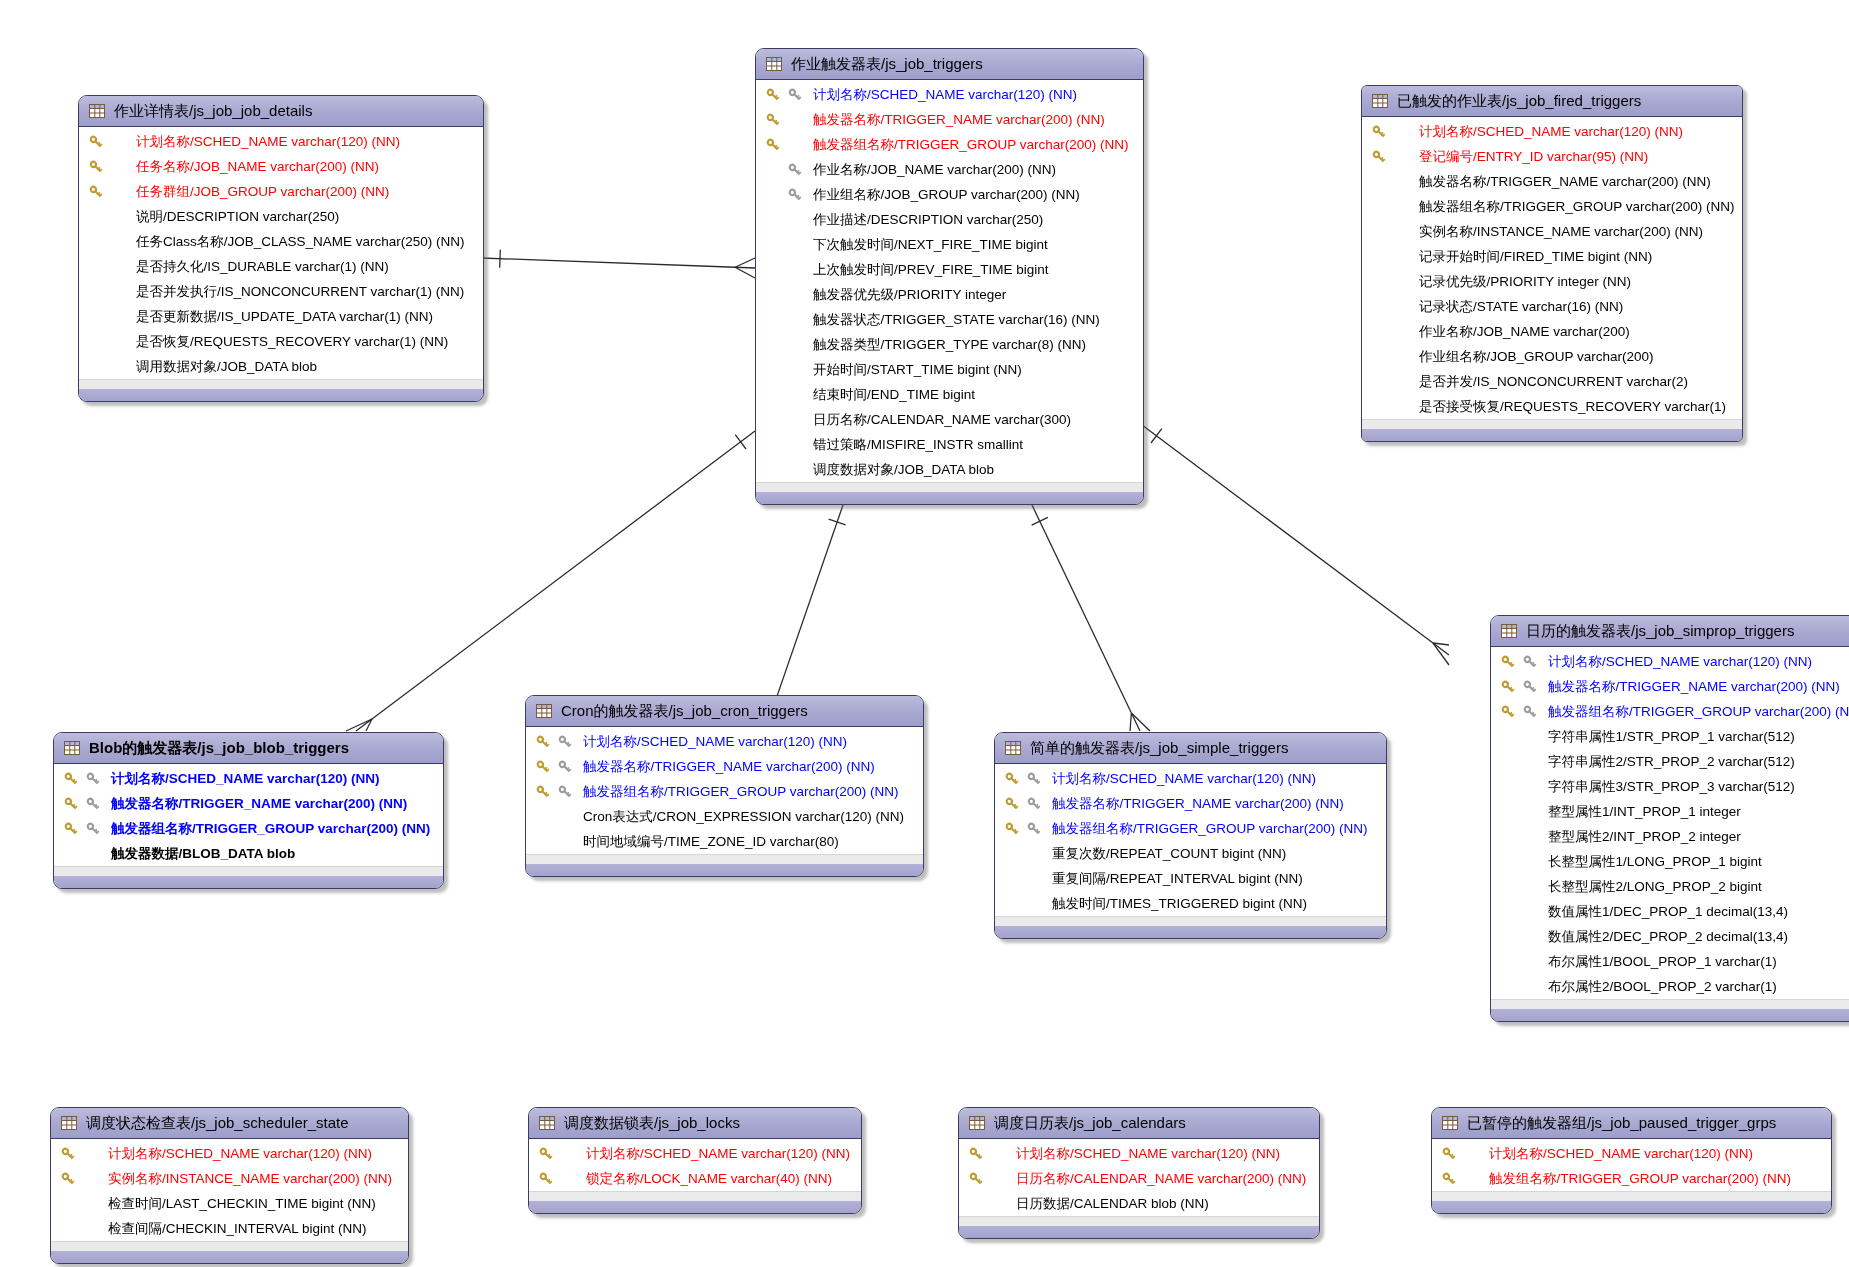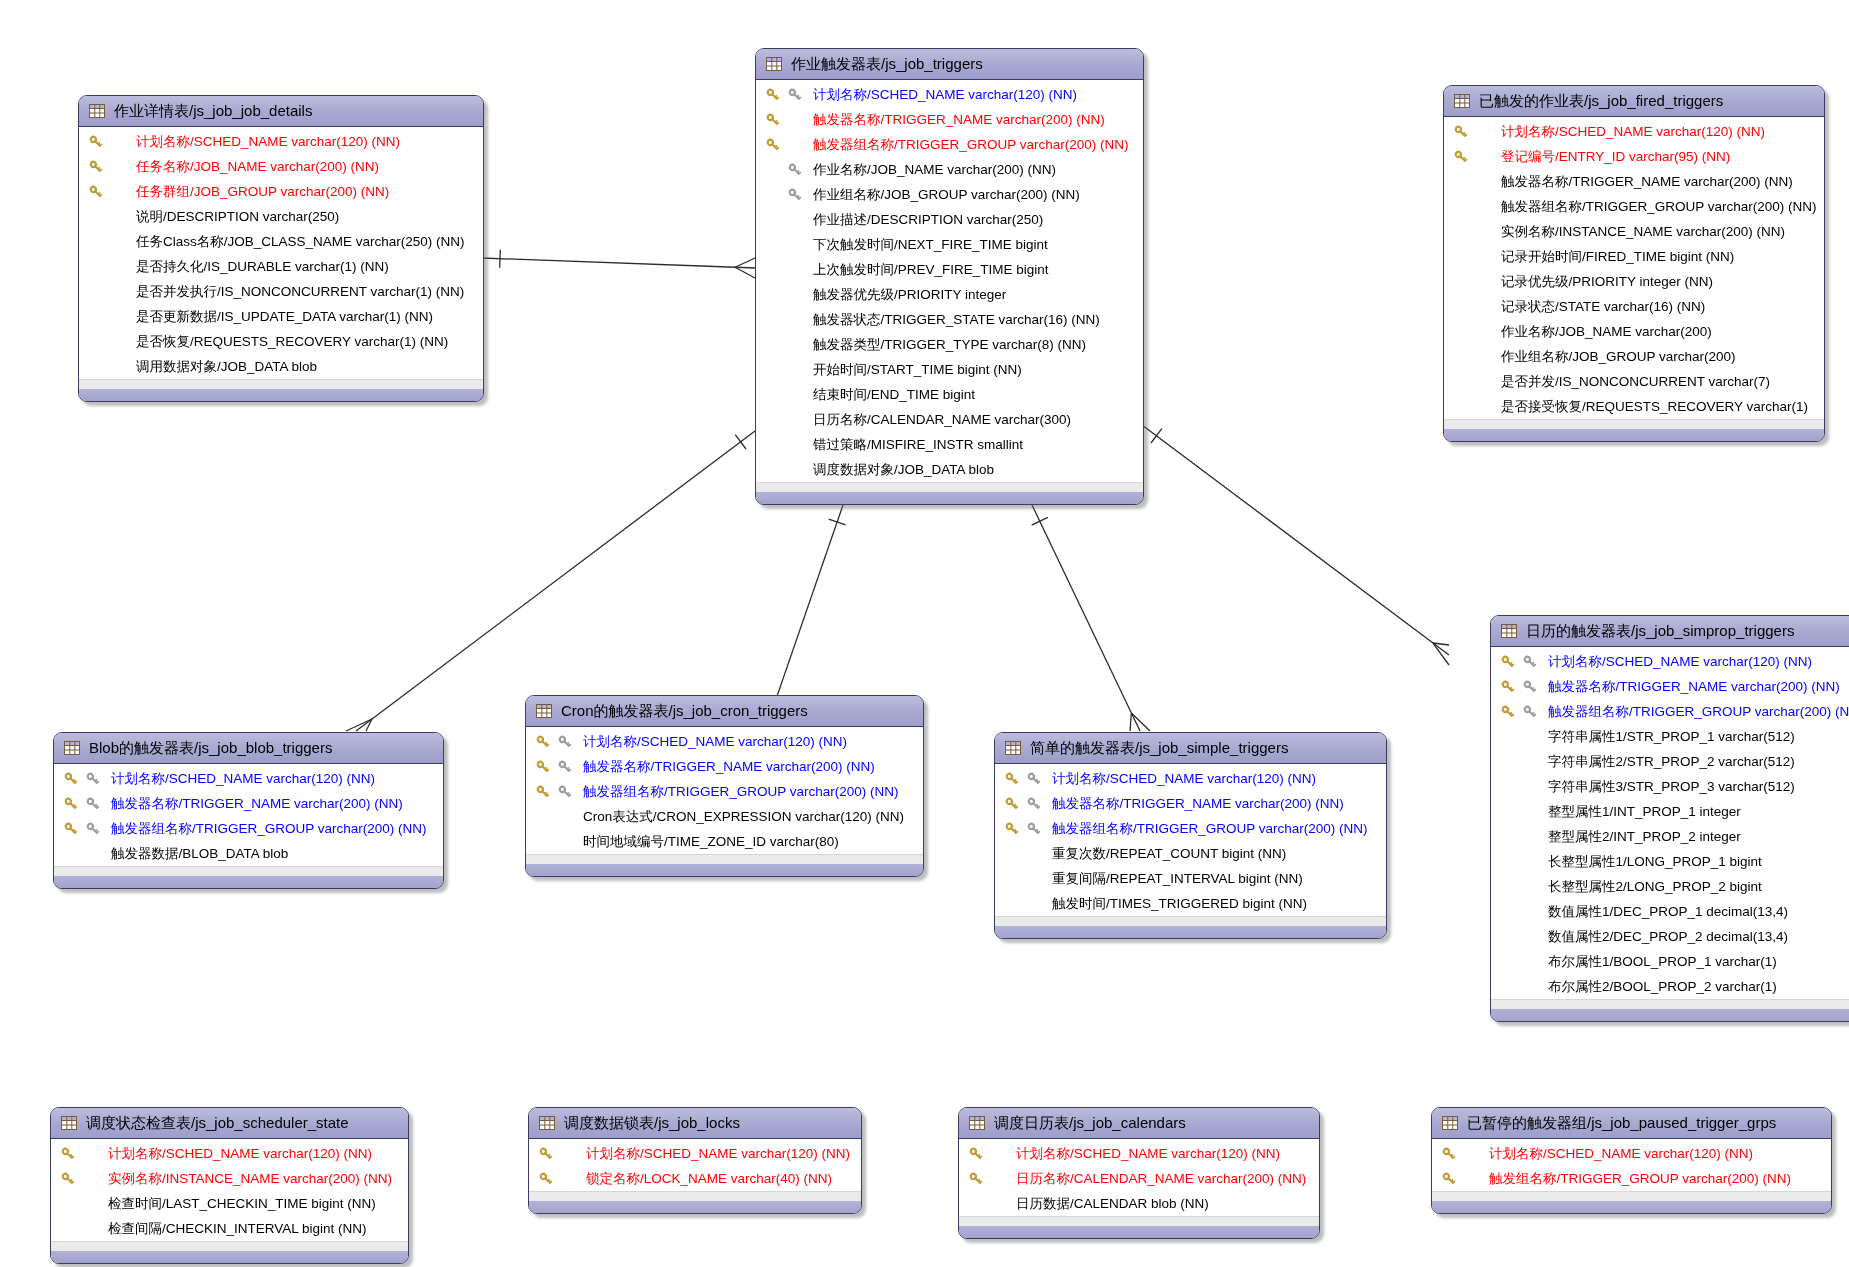--- a/index.html
+++ b/index.html
@@ -187,21 +187,21 @@
           <div class="er-row c-normal"><span>触发器类型/TRIGGER_TYPE varchar(8) (NN)</span></div>
           <div class="er-row c-normal"><span>开始时间/START_TIME bigint (NN)</span></div>
           <div class="er-row c-normal"><span>结束时间/END_TIME bigint</span></div>
           <div class="er-row c-normal"><span>日历名称/CALENDAR_NAME varchar(300)</span></div>
           <div class="er-row c-normal"><span>错过策略/MISFIRE_INSTR smallint</span></div>
           <div class="er-row c-normal"><span>调度数据对象/JOB_DATA blob</span></div>
         </div>
         <div class="er-foot-gray"></div>
         <div class="er-foot-lav"></div>
       </div>
-      <div class="er-table" style="left: 1443px; top: 85px; width: 380px;">
+      <div class="er-table" style="left: 1361px; top: 85px; width: 380px; border-radius: 6px;">
         <div class="er-header">
           <svg width="16" height="14" viewBox="0 0 16 14">
             <rect x="0.5" y="0.5" width="15" height="13" fill="#ffffff" stroke="#7a5a3a"></rect>
             <rect x="0.5" y="0.5" width="15" height="4" fill="#b4b4d6" stroke="#7a5a3a"></rect>
             <line x1="5.8" y1="0.5" x2="5.8" y2="13.5" stroke="#7a5a3a"></line>
             <line x1="10.8" y1="0.5" x2="10.8" y2="13.5" stroke="#7a5a3a"></line>
             <line x1="0.5" y1="9" x2="15.5" y2="9" stroke="#7a5a3a"></line>
           </svg>
           <span>已触发的作业表/js_job_fired_triggers</span>
         </div>
@@ -223,27 +223,27 @@
                 </g>
               </svg></span><span>登记编号/ENTRY_ID varchar(95) (NN)</span></div>
           <div class="er-row c-normal"><span>触发器名称/TRIGGER_NAME varchar(200) (NN)</span></div>
           <div class="er-row c-normal"><span>触发器组名称/TRIGGER_GROUP varchar(200) (NN)</span></div>
           <div class="er-row c-normal"><span>实例名称/INSTANCE_NAME varchar(200) (NN)</span></div>
           <div class="er-row c-normal"><span>记录开始时间/FIRED_TIME bigint (NN)</span></div>
           <div class="er-row c-normal"><span>记录优先级/PRIORITY integer (NN)</span></div>
           <div class="er-row c-normal"><span>记录状态/STATE varchar(16) (NN)</span></div>
           <div class="er-row c-normal"><span>作业名称/JOB_NAME varchar(200)</span></div>
           <div class="er-row c-normal"><span>作业组名称/JOB_GROUP varchar(200)</span></div>
-          <div class="er-row c-normal"><span>是否并发/IS_NONCONCURRENT varchar(7)</span></div>
+          <div class="er-row c-normal"><span>是否并发/IS_NONCONCURRENT varchar(2)</span></div>
           <div class="er-row c-normal"><span>是否接受恢复/REQUESTS_RECOVERY varchar(1)</span></div>
         </div>
         <div class="er-foot-gray"></div>
         <div class="er-foot-lav"></div>
       </div>
-      <div class="er-table" style="left: 53px; top: 732px; width: 389px;">
+      <div class="er-table" style="left: 53px; top: 732px; width: 389px; font-weight: bold;">
         <div class="er-header">
           <svg width="16" height="14" viewBox="0 0 16 14">
             <rect x="0.5" y="0.5" width="15" height="13" fill="#ffffff" stroke="#7a5a3a"></rect>
             <rect x="0.5" y="0.5" width="15" height="4" fill="#b4b4d6" stroke="#7a5a3a"></rect>
             <line x1="5.8" y1="0.5" x2="5.8" y2="13.5" stroke="#7a5a3a"></line>
             <line x1="10.8" y1="0.5" x2="10.8" y2="13.5" stroke="#7a5a3a"></line>
             <line x1="0.5" y1="9" x2="15.5" y2="9" stroke="#7a5a3a"></line>
           </svg>
           <span>Blob的触发器表/js_job_blob_triggers</span>
         </div>

